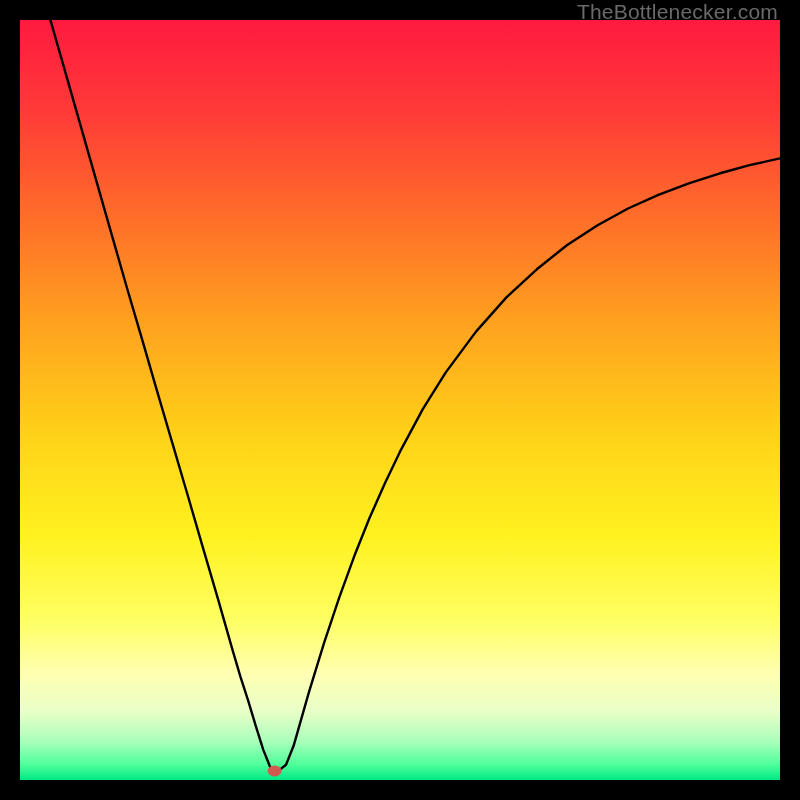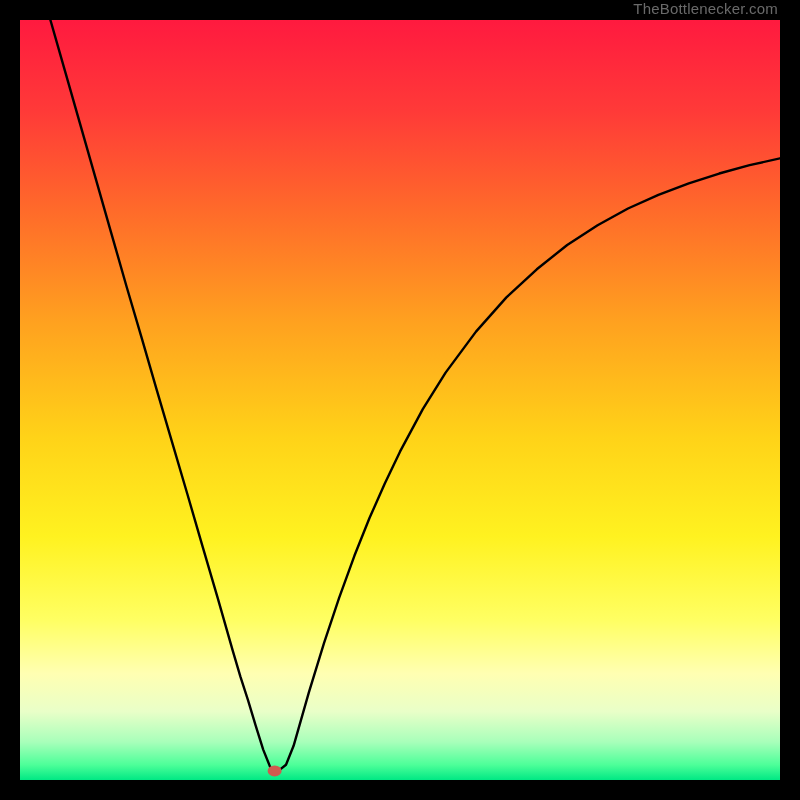--- a/index.html
+++ b/index.html
@@ -24,21 +24,21 @@
     left: 0;
     top: 0;
     width: 760px;
     height: 760px;
   }
   .watermark {
     position: absolute;
     top: 0px;
     right: 22px;
     color: #6a6a6a;
-    font-size: 15px;
+    font-size: 21px;
     font-weight: 500;
     letter-spacing: 0.2px;
     z-index: 20;
     user-select: none;
   }
   svg {
     display: block;
   }
 </style>
 </head>

